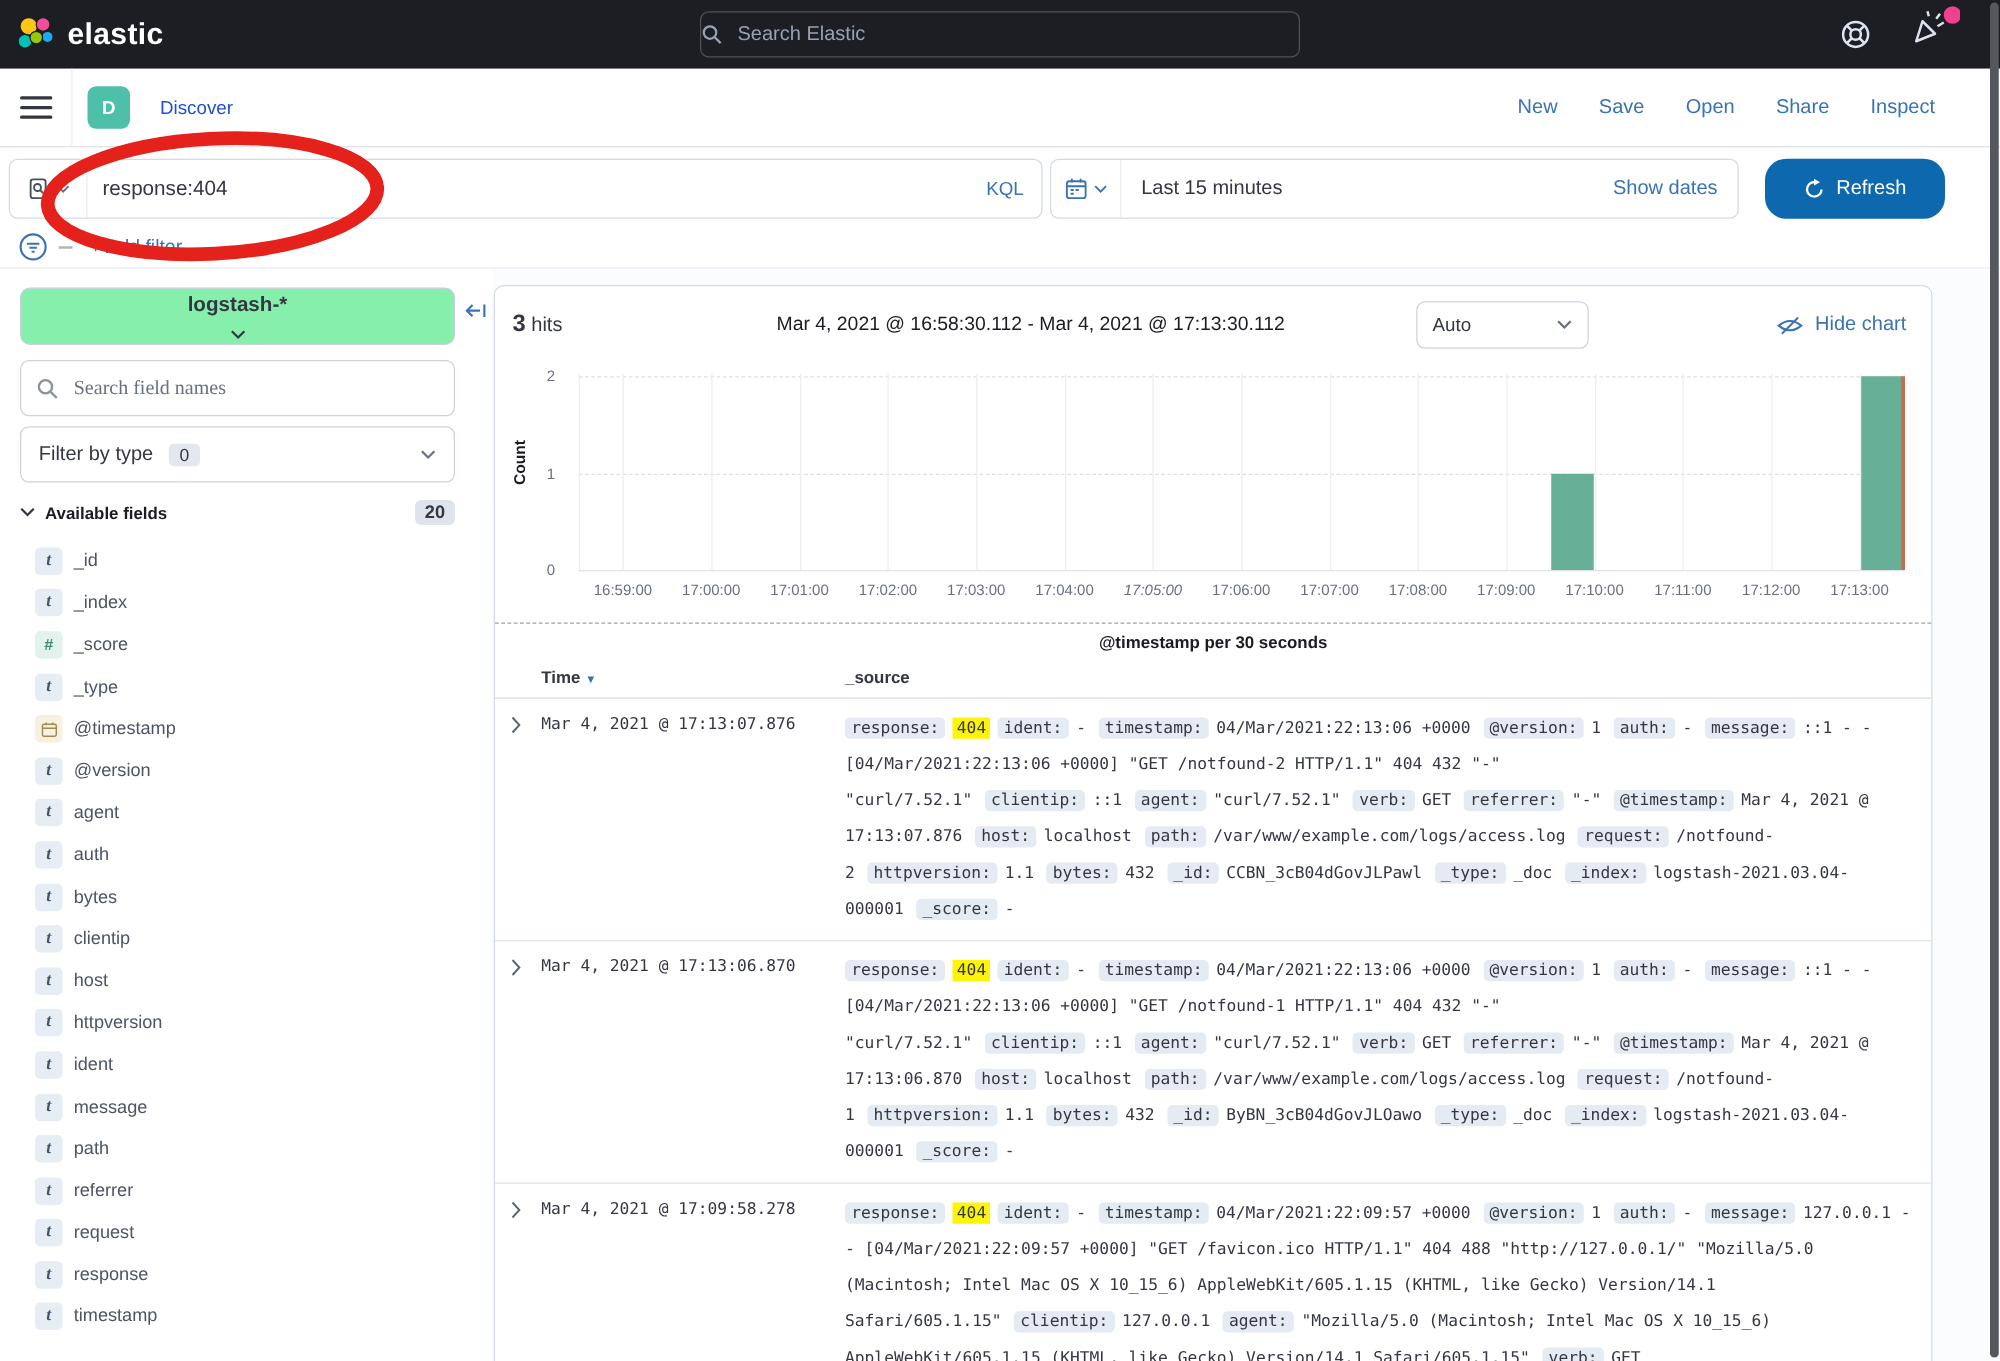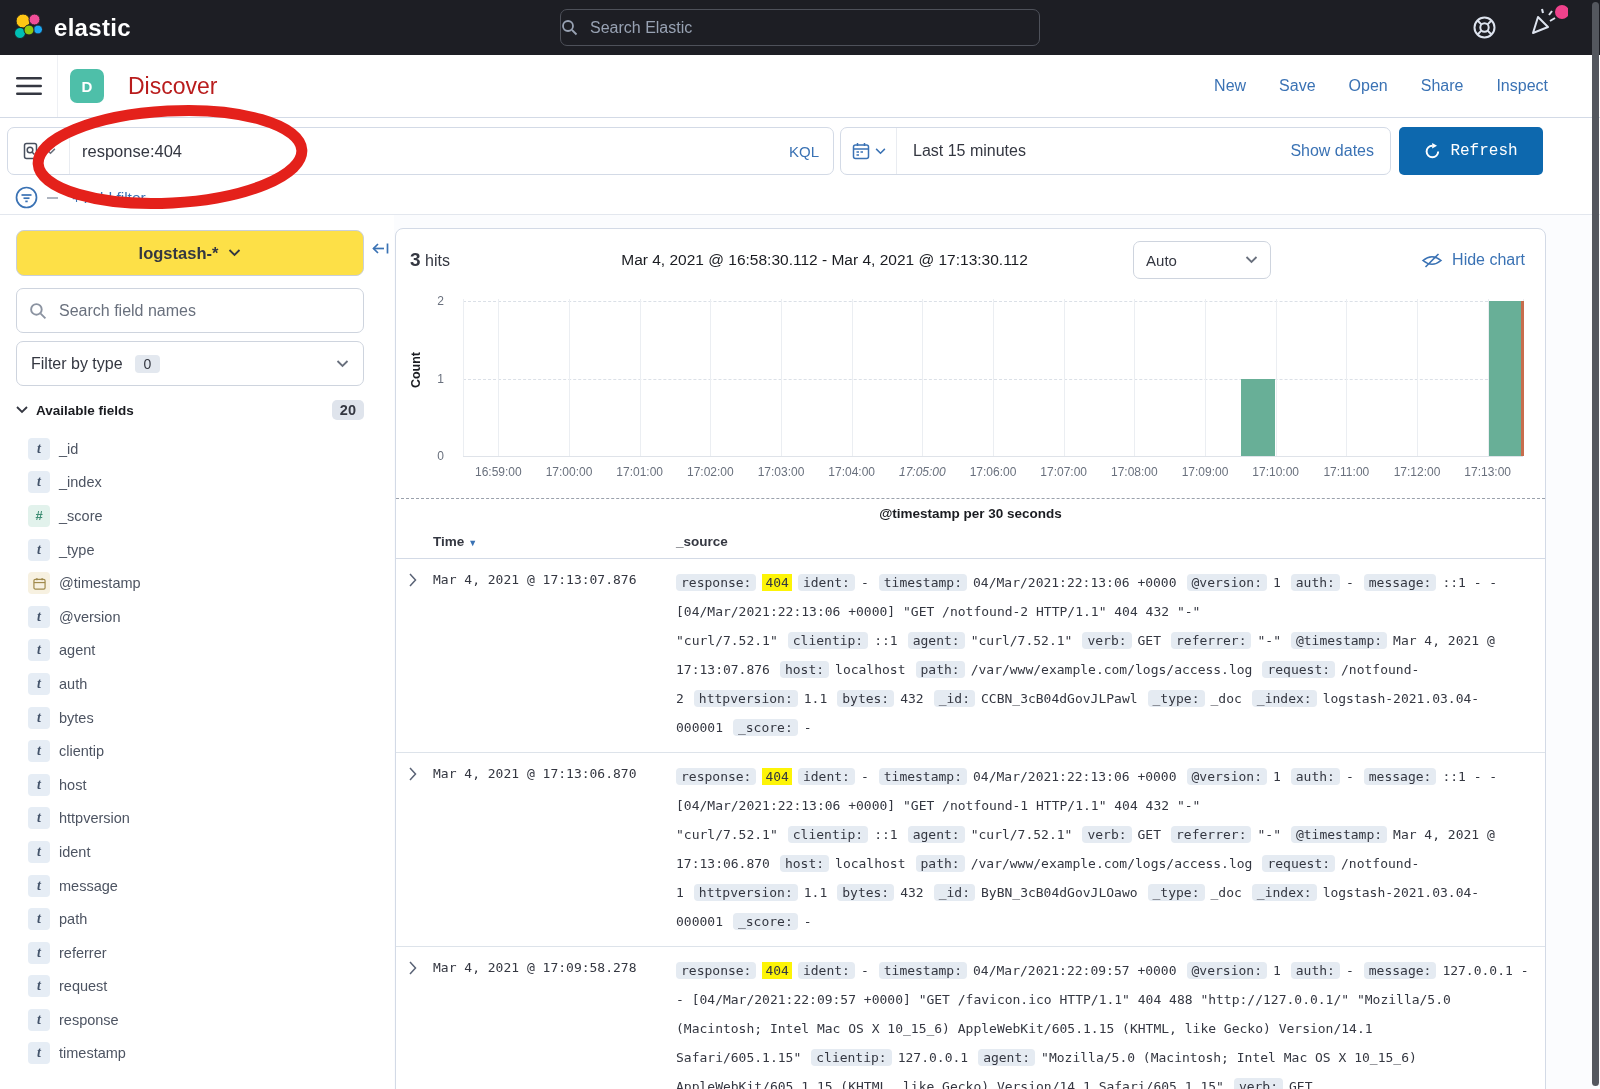--- a/index.html
+++ b/index.html
@@ -12,49 +12,49 @@
   .brand-text { color:#fff; font-size:24px; font-weight:600; letter-spacing:.3px; }
   .global-search { position:absolute; left:560px; top:9px; width:480px; height:37px; border:1px solid #4e515a; border-radius:7px; display:flex; align-items:center; gap:10px; padding:0 0; }
   .global-search input { flex:1; background:transparent; border:none; outline:none; color:#dfe5ef; font-size:16px; font-family:"Liberation Sans",sans-serif; }
   .global-search input::placeholder { color:#98a2b3; }
   .top-icon { position:absolute; top:14px; }
 
   
   .navbar { position:absolute; top:55px; left:0; right:0; height:63px; background:#fff; border-bottom:1px solid #d3dae6; display:flex; align-items:center; }
   .menu-btn { width:58px; height:100%; display:flex; align-items:center; justify-content:center; border-right:1px solid #eef0f4; }
   .app-badge { width:34px; height:34px; margin-left:12px; background:#4ebfa9; border-radius:7px; color:#fff; font-weight:700; font-size:15px; display:flex; align-items:center; justify-content:center; }
-  .nav-title { font-size:23px; margin-left:24px; color:#b91c1c; }
+  .nav-title { font-size:15px; margin-left:24px; color:#1d4ed8; }
   .nav-links { margin-left:auto; margin-right:52px; display:flex; gap:33px; font-size:16px; color:#3a72b4; }
   .nav-links span { cursor:pointer; }
 
   
   .toolbar { position:absolute; top:118px; left:0; right:0; height:97px; background:#fff; border-bottom:1px solid #e3e7ee; }
   .query-row { position:absolute; top:9px; left:7px; height:48px; display:flex;justify-content:flex-end; }
   .query-box { width:827px; display:flex; align-items:center; border:1px solid #d3dae6; border-radius:7px; background:#fff; }
   .sq-btn { width:62px; height:100%; display:flex; align-items:center; justify-content:center; gap:5px; border-right:1px solid #e9ecf1; }
   .query-text { flex:1; padding-left:12px; font-size:16.5px; color:#343741; }
   .kql { padding-right:14px; color:#3a72b4; font-size:15px; }
   .date-box { width:551px; margin-left:6px; display:flex; align-items:center; border:1px solid #d3dae6; border-radius:7px; background:#fff; }
   .cal-btn { width:56px; height:100%; display:flex; align-items:center; justify-content:center; gap:5px; border-right:1px solid #e9ecf1; }
   .date-text { flex:1; padding-left:16px; font-size:16px; }
   .show-dates { padding-right:16px; color:#3a72b4; font-size:16px; }
-  .refresh-btn { width:144px; margin-left:8px; background:#0d68ae; border-radius:5px; color:#fff; display:flex; align-items:center; justify-content:center; gap:9px; font-size:16px; border:none;font-family:Liberation Mono, monospace; }
+  .refresh-btn { width:144px; margin-left:21px; background:#0d68ae; border-radius:17px; color:#fff; display:flex; align-items:center; justify-content:center; gap:9px; font-size:16px; border:none; }
   .filter-row { position:absolute; top:68px; left:15px; display:flex; align-items:center; }
   .pin-dash { width:11px; height:2px; background:#aeb5c0; margin-left:9px; }
   .add-filter { margin-left:14px; color:#3a72b4; font-size:15.5px; }
 
   
   .content { position:absolute; top:215px; left:0; right:0; bottom:0; background:#fbfcfe; overflow:hidden; }
 
   
   .sidebar { position:absolute; left:0; top:0; width:394px; height:100%; background:#fff; }
-  .ip-btn { position:absolute; left:16px; top:15px; width:348px; height:46px; border:1px solid #c9cfd9; border-radius:8px; background:#fde047; display:flex; align-items:center; justify-content:center; gap:10px; font-weight:700; font-size:16.5px; }
+  .ip-btn { position:absolute; left:16px; top:15px; width:348px; height:46px; border:1px solid #c9cfd9; border-radius:8px; background:#86efac; display:flex; align-items:center; justify-content:center; gap:10px; font-weight:700; font-size:16.5px;flex-direction:column; }
   .collapse-btn { position:absolute; left:371px; top:24px; }
   .field-search { position:absolute; left:16px; top:73px; width:348px; height:45px; border:1px solid #ced4de; border-radius:7px; display:flex; align-items:center; gap:10px; padding:0 12px; background:#fff; }
-  .field-search input { flex:1; border:none; outline:none; font-size:16px; font-family:Liberation Sans, sans-serif; color:#ef4444; background:transparent; }
+  .field-search input { flex:1; border:none; outline:none; font-size:16px; font-family:Liberation Serif, serif; color:#ef4444; background:transparent; }
   .field-search input::placeholder { color:#69707d; }
   .type-filter { position:absolute; left:16px; top:126px; width:348px; height:45px; border:1px solid #ced4de; border-radius:7px; display:flex; align-items:center; padding:0 14px; font-size:16px; background:#fff; }
   .count-badge { background:#e3e8ef; border-radius:4px; padding:1px 9px; font-size:14px; margin-left:12px; color:#343741; }
   .type-filter .chev { margin-left:auto; }
   .af-header { position:absolute; left:16px; top:185px; width:348px; display:flex; align-items:center; }
   .af-label { font-weight:700; font-size:13.5px; margin-left:8px; color:#1a1c21; }
   .af-count { margin-left:auto; background:#dfe4ec; border-radius:5px; padding:2px 8px; font-size:14.5px; font-weight:600; color:#343741; }
   .field-list { position:absolute; left:16px; top:217px; width:348px; }
   .field-item { display:flex; align-items:center; height:33.6px; padding-left:12px; gap:9px; }
   .tok { width:22px; height:22px; border-radius:4px; display:flex; align-items:center; justify-content:center; flex:0 0 22px; }

